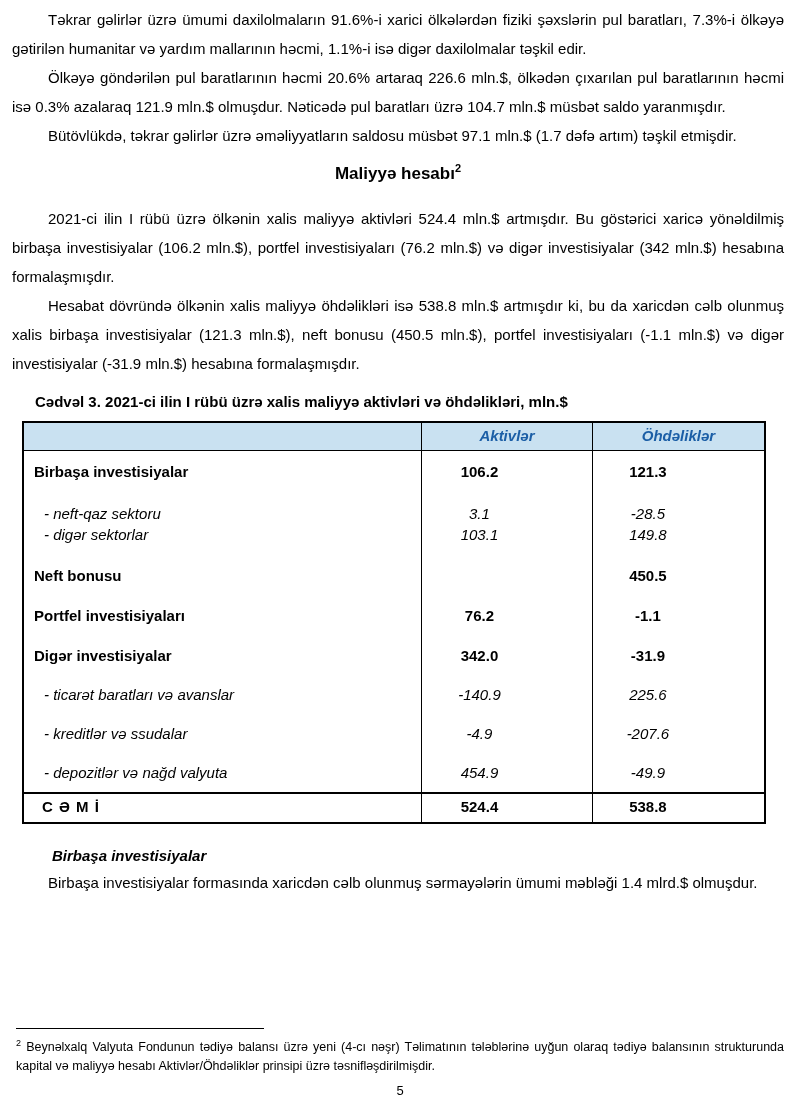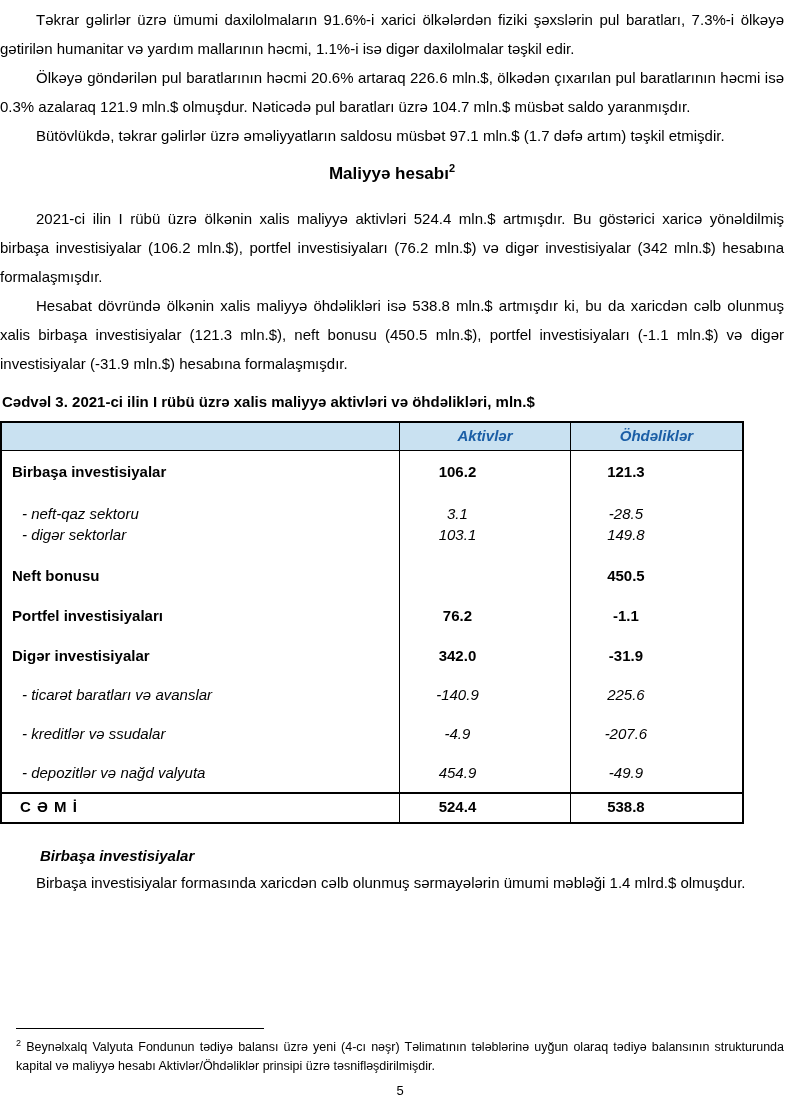--- a/index.html
+++ b/index.html
@@ -1,20 +1,20 @@
 <!DOCTYPE html>
 <html><head>
 <meta charset="utf-8">
 <style>
   html, body { margin: 0; padding: 0; background: #ffffff; }
   .page {
     width: 800px;
     height: 1102px;
     box-sizing: border-box;
-    padding: 5px 16px 0 0;
+    padding: 5px 16px 0 12px;
     position: relative;
     overflow: hidden;
     font-family: "Liberation Sans", sans-serif;
     font-size: 15px;
     color: #000000;
     background: #ffffff;
   }
   .body-text {
     margin: 0;
     text-align: justify;
@@ -23,27 +23,27 @@
   }
   .section-heading {
     margin: 7px 0 19px 0;
     text-align: center;
     font-size: 17px;
     font-weight: bold;
     line-height: 22px;
   }
   .section-heading sup { font-size: 11px; }
   .table-caption {
-    margin: 14px 0 9px 2px;
+    margin: 14px 0 9px 23px;
     font-weight: bold;
     text-indent: 0;
     line-height: 20px;
   }
   table.data-table {
-    margin-left: 0;
+    margin-left: 10px;
     width: 744px;
     border-collapse: collapse;
     border: 2px solid #000000;
     font-size: 15px;
   }
   table.data-table th, table.data-table td {
     border-left: 1px solid #000000;
     border-right: 1px solid #000000;
     line-height: 20px;
     vertical-align: middle;

